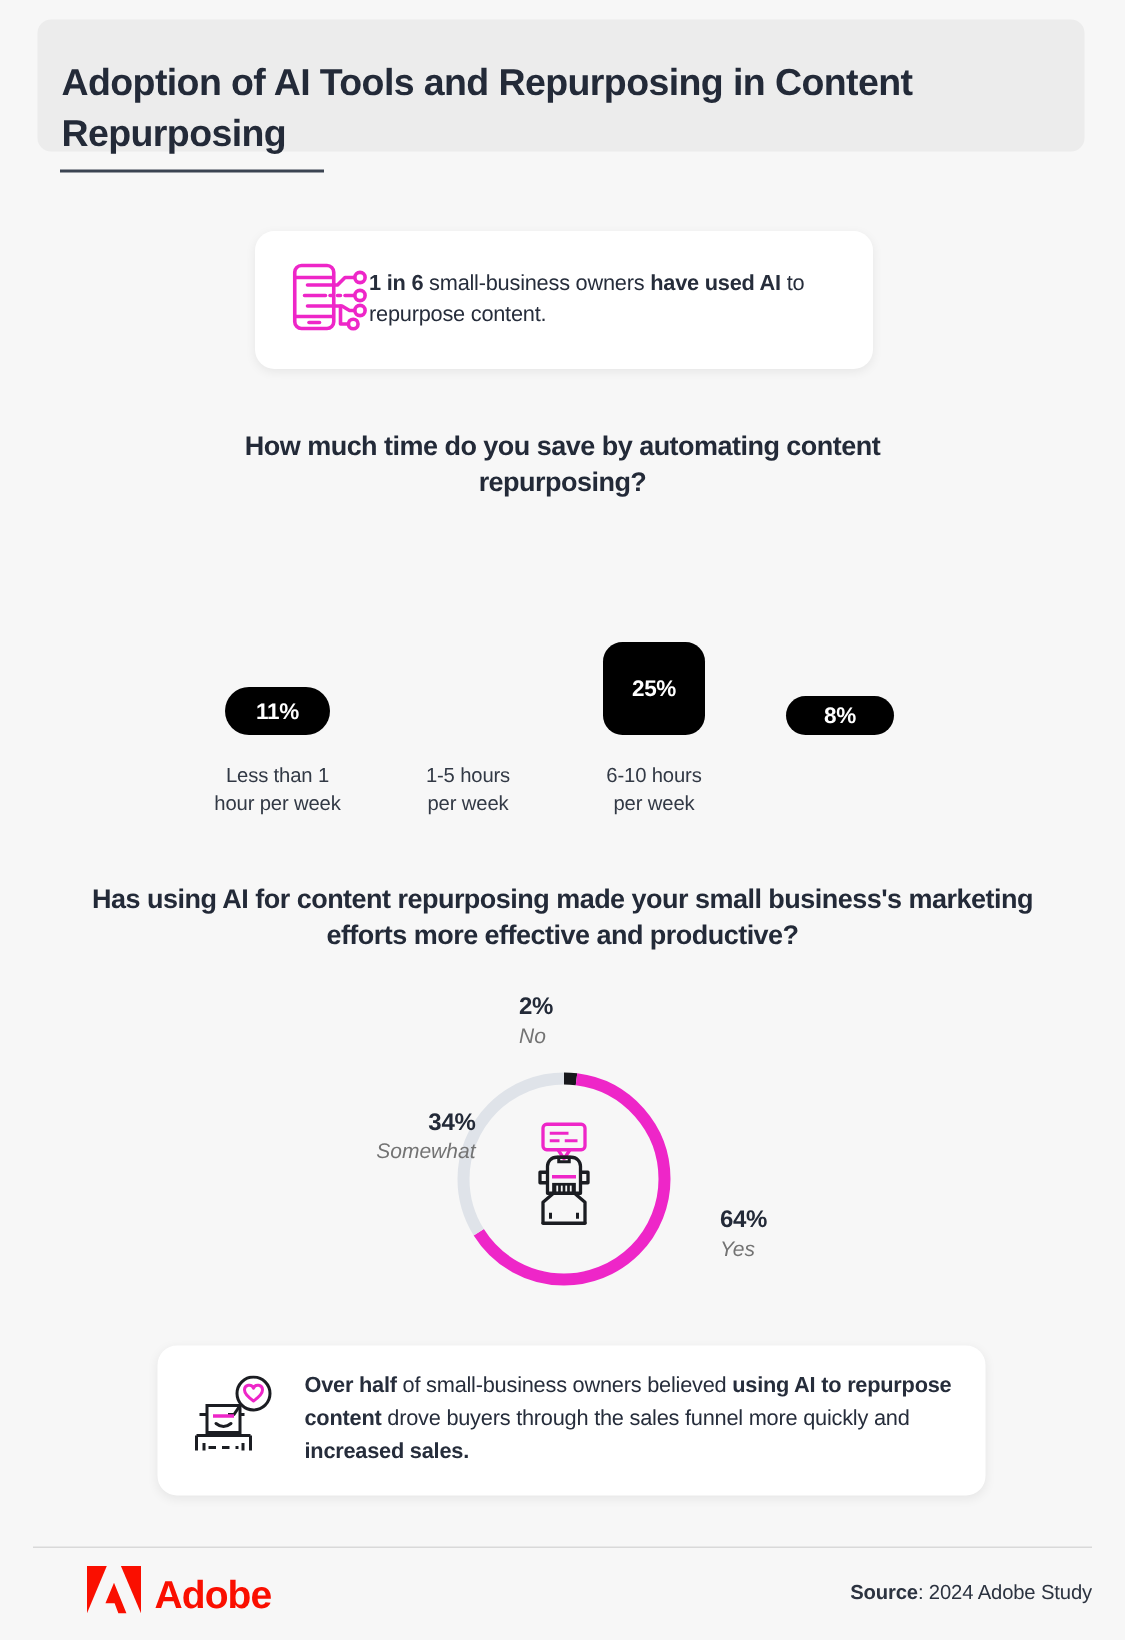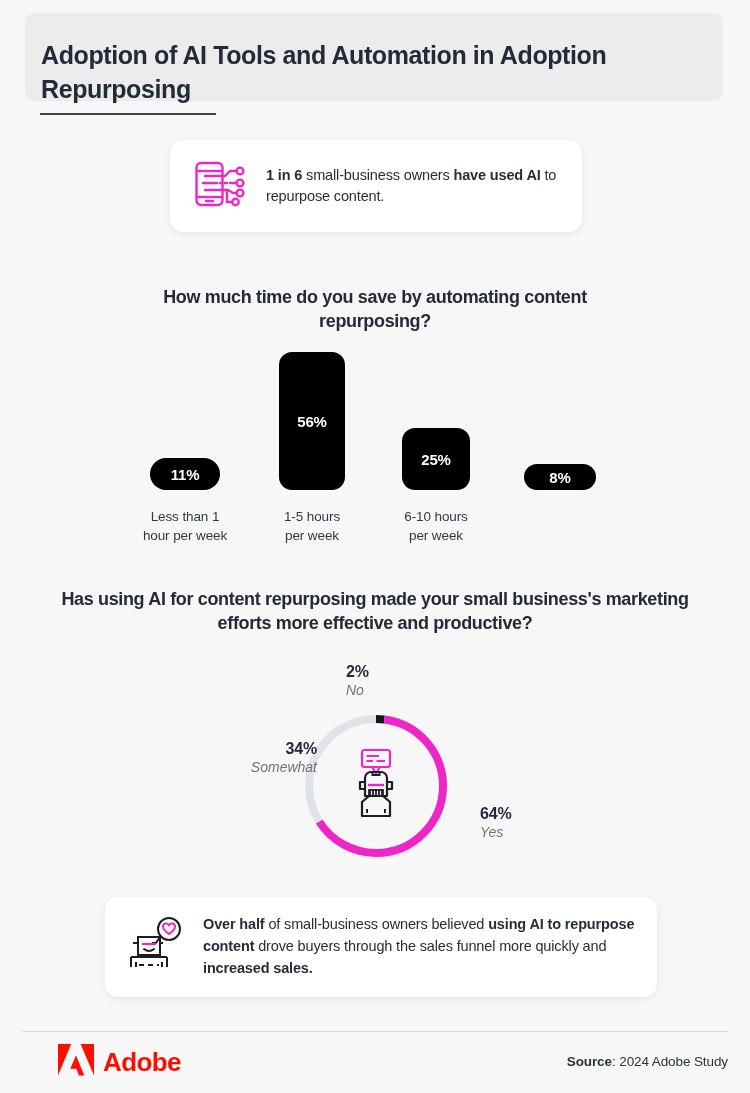--- a/index.html
+++ b/index.html
@@ -41,30 +41,29 @@
     top: 113px;
     width: 176px;
     height: 2px;
     background: #3c4452;
   }
 
   
   .callout-top {
     position: absolute;
     left: 170px;
-    top: 140px;
+    top: 154px;
     width: 412px;
     height: 92px;
     background: #ffffff;
     border-radius: 13px;
     box-shadow: 0 2px 7px rgba(0,0,0,0.07);
     display: flex;
     align-items: center;
     padding: 0 22px 0 24px;
-    gap: 20px;
   }
   .callout-top .txt {
     font-size: 14.5px;
     line-height: 1.45;
     color: #262d3b;
     letter-spacing: -0.15px;
   }
   .callout-top .txt b { font-weight: bold; }
 
   
@@ -230,21 +229,21 @@
     font-size: 13.5px;
     color: #2c3340;
     letter-spacing: -0.1px;
   }
   .source b { font-weight: bold; text-align: center; }
 </style>
 </head>
 <body>
 
 <div class="header-card">
-  <div class="header-title">Adoption of AI Tools and Automation in Adoption Repurposing</div>
+  <div class="header-title">Adoption of AI Tools and Repurposing in Content Repurposing</div>
 </div>
 <div class="header-rule"></div>
 
 <div class="callout-top">
   <span style="flex:0 0 auto;">
     <svg width="52" height="48" viewBox="0 0 52 48" fill="none">
       <rect x="2.5" y="3" width="26" height="42" rx="4.5" stroke="#ee26c8" stroke-width="2.4"></rect>
       <line x1="2.5" y1="11" x2="28.5" y2="11" stroke="#ee26c8" stroke-width="2.4"></line>
       <line x1="2.5" y1="37" x2="28.5" y2="37" stroke="#ee26c8" stroke-width="2.4"></line>
       <line x1="12" y1="41" x2="19" y2="41" stroke="#ee26c8" stroke-width="2.4" stroke-linecap="round"></line>
@@ -269,23 +268,20 @@
     <div class="bar-shape" style="width:70px;height:32px;border-radius:16px;">
       <span class="bar-value">11%</span>
     </div>
     <div class="bar-caption">
       <span>Less than 1</span><br>
       <span>hour per week</span>
     </div>
   </div>
 
   <div class="bar-col c1">
-    <div class="bar-shape" style="width:66px;height:138px;border-radius:13px;">
-      <span class="bar-value">56%</span>
-    </div>
     <div class="bar-caption">
       <span>1-5 hours</span><br>
       <span>per week</span>
     </div>
   </div>
 
   <div class="bar-col c2">
     <div class="bar-shape" style="width:68px;height:62px;border-radius:13px;">
       <span class="bar-value">25%</span>
     </div>

